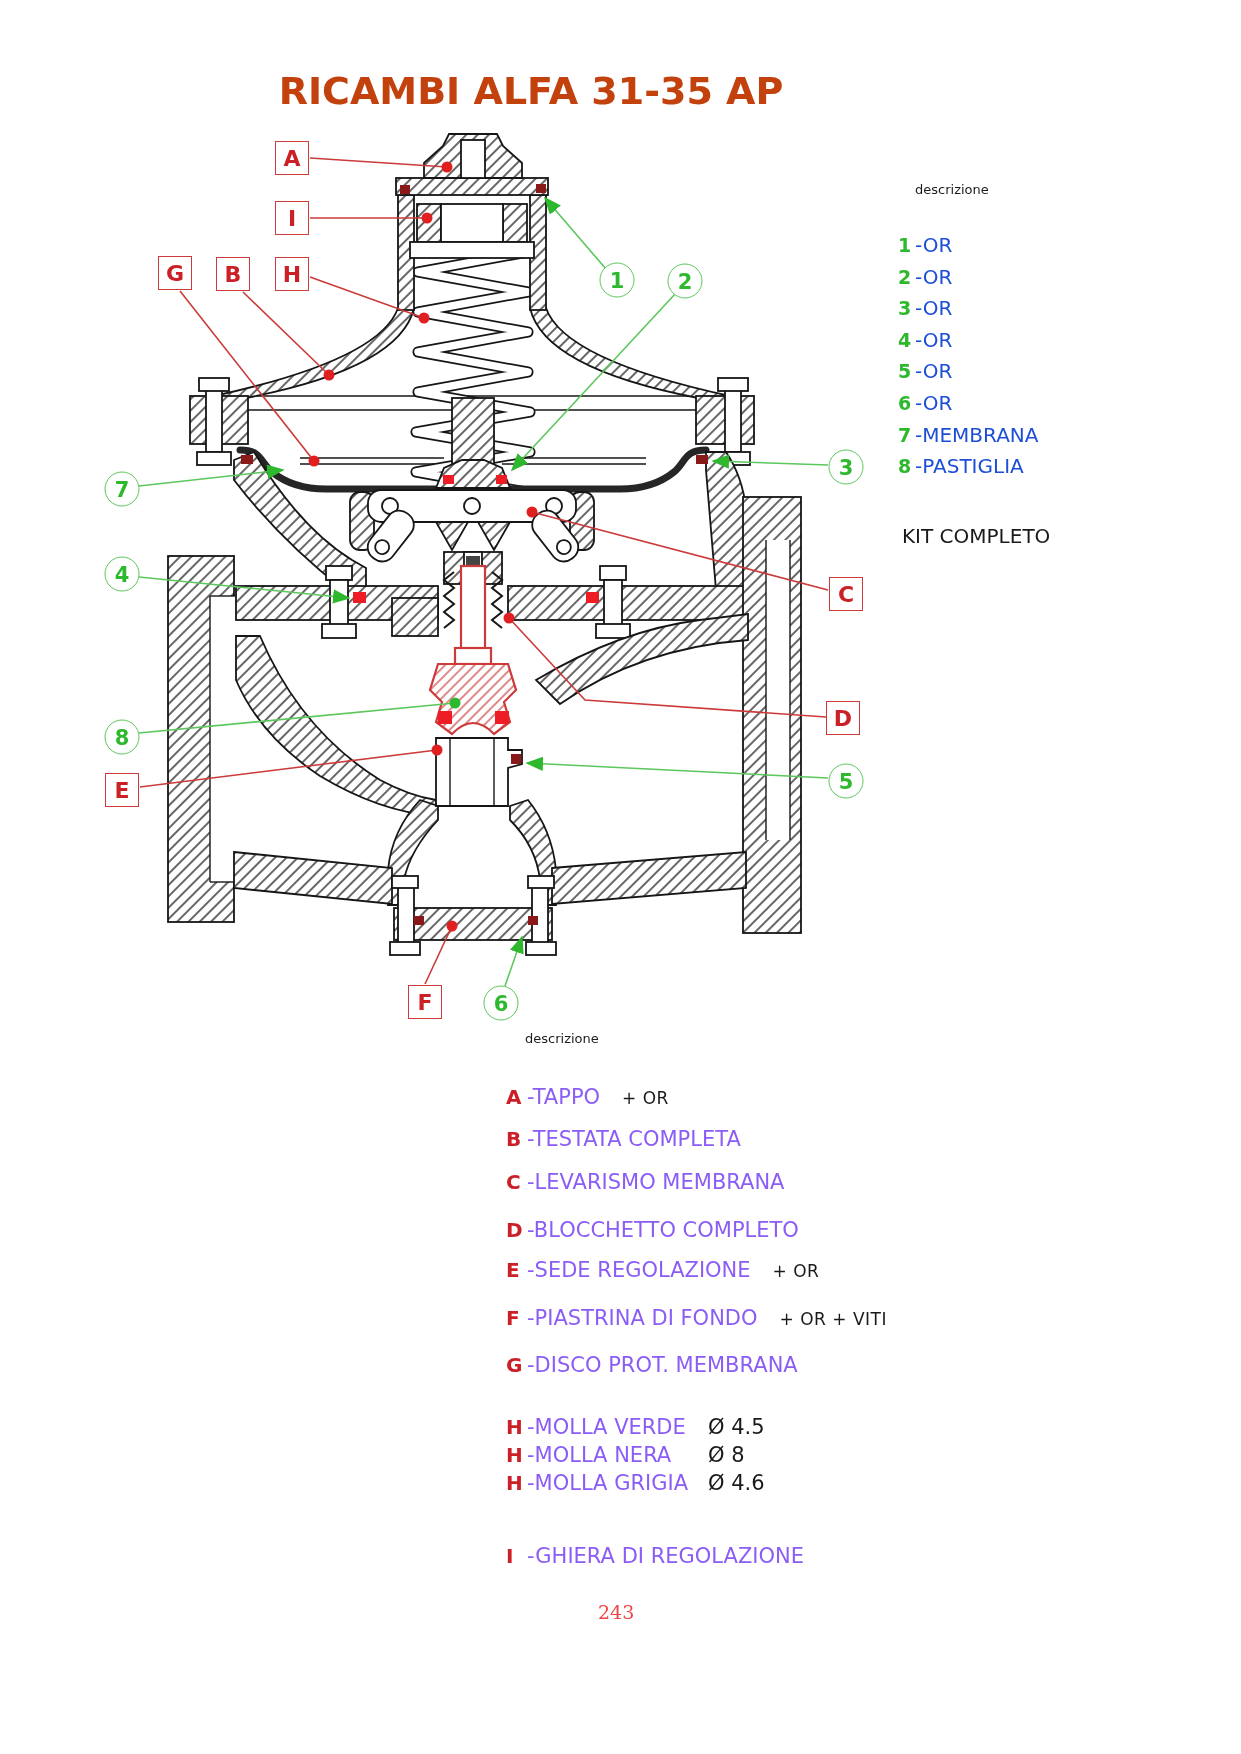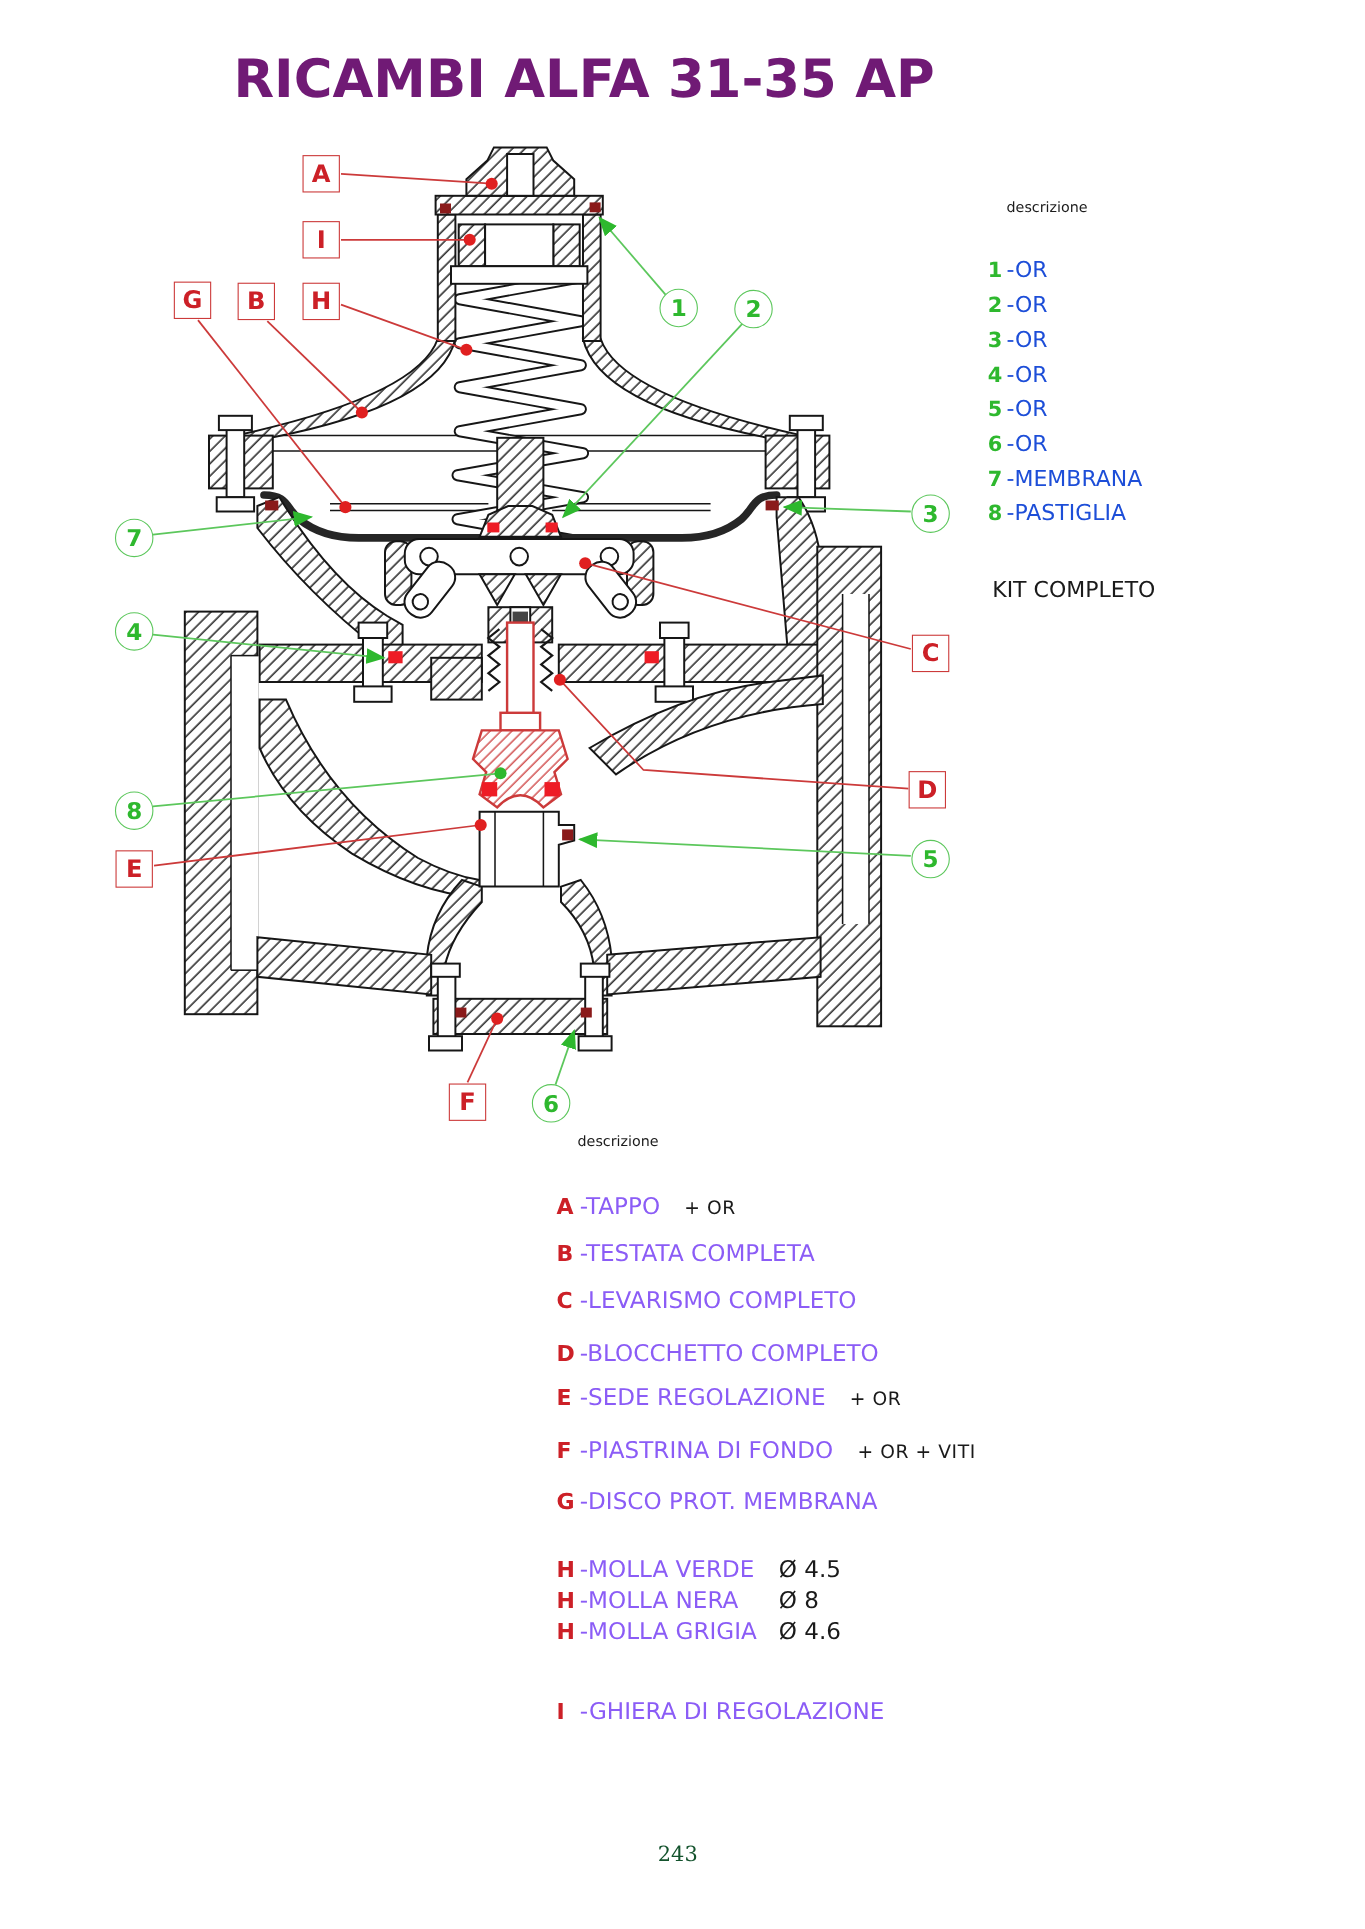--- a/index.html
+++ b/index.html
@@ -1,42 +1,42 @@
 <!DOCTYPE html>
 <html style="--red: #cc2027; --red-light: #cc3a3a; --bright-red: #ee1c25; --dark-red: #8a1a1a; --green: #2eb82e; --green-light: #5cc75c;"><head>
 <meta charset="utf-8">
 <style>
   html,body{margin:0;padding:0;background:#9b9b9b;}
   #page{position:relative;width:1241px;height:1754px;background:#fff;margin:0 auto;
         font-family:"DejaVu Sans","Liberation Sans",sans-serif;color:#161616;overflow:hidden;}
   #page *{box-sizing:border-box;}
   .abs{position:absolute;}
-  #title{left:81px;top:44px;width:900px;text-align:center;font-size:48px;font-weight:bold;
-         letter-spacing:0px;color:#701a75;}
+  #title{left:81px;top:69px;width:900px;text-align:center;font-size:38px;font-weight:bold;
+         letter-spacing:0px;color:#c2410c;}
   .legend-heading{font-size:13px;color:#1c1c1c;}
   
   #right-legend-items{left:898px;top:233px;}
   .rrow{display:flex;align-items:baseline;height:31.6px;font-size:20px;white-space:nowrap;}
   .rnum{color:var(--green);font-weight:bold;width:17px;font-size:19px;}
   .rlabel{color:#1d4ed8;}
   #kit-label{left:902px;top:524px;font-size:20px;color:#1a1a1a;}
   
   .brow{position:absolute;left:506px;display:flex;align-items:baseline;font-size:21px;white-space:nowrap;width:480px;}
   .bletter{color:var(--red);font-weight:bold;width:21px;font-size:20px;}
   .blabel{color:#8b5cf6;}
   .bsuffix{color:#1a1a1a;font-size:17px;margin-left:22px;letter-spacing:0.5px;}
   .bdia{position:absolute;left:202px;color:#1a1a1a;}
   
   .cbox{width:34px;height:34px;border:1.8px solid var(--red-light);background:#fff;color:var(--red);
         font-weight:bold;font-size:22px;display:flex;align-items:center;justify-content:center;
         transform:translate(-50%,-50%);}
   .ccirc{width:35px;height:35px;border:1.8px solid var(--green-light);border-radius:50%;background:#fff;
         color:var(--green);font-weight:bold;font-size:21px;display:flex;align-items:center;justify-content:center;
         transform:translate(-50%,-50%);}
-  #page-number{left:598px;top:1675px;font-family:"DejaVu Serif","Liberation Serif",serif;font-size:19px;color:#14532d;}
+  #page-number{left:598px;top:1601px;font-family:"DejaVu Serif","Liberation Serif",serif;font-size:19px;color:#ef4444;}
   
   svg{position:absolute;left:0;top:0;}
   .metal{fill:url(#h);stroke:#161616;stroke-width:1.8;}
   .white{fill:#fff;stroke:#161616;stroke-width:1.8;}
   .thin{stroke:#161616;stroke-width:1.4;fill:none;}
   .membrane{stroke:#262626;stroke-width:7;fill:none;stroke-linejoin:round;stroke-linecap:round;}
   .spring-out{stroke:#161616;stroke-width:11;fill:none;stroke-linejoin:round;stroke-linecap:round;}
   .spring-in{stroke:#fff;stroke-width:7.5;fill:none;stroke-linejoin:round;stroke-linecap:round;}
   .sspring{stroke:#161616;stroke-width:2;fill:none;}
   .redpart{fill:url(#hr);stroke:var(--red-light);stroke-width:2.2;}
@@ -330,21 +330,21 @@
       <span class="bletter">A</span>
       <span class="blabel">-TAPPO</span>
       <span class="bsuffix">+ OR</span>
     </div>
   <div class="brow" style="top:1127px;">
       <span class="bletter">B</span>
       <span class="blabel">-TESTATA COMPLETA</span>
     </div>
   <div class="brow" style="top:1170px;">
       <span class="bletter">C</span>
-      <span class="blabel">-LEVARISMO COMPLETO</span>
+      <span class="blabel">-LEVARISMO MEMBRANA</span>
     </div>
   <div class="brow" style="top:1218px;">
       <span class="bletter">D</span>
       <span class="blabel">-BLOCCHETTO COMPLETO</span>
     </div>
   <div class="brow" style="top:1258px;">
       <span class="bletter">E</span>
       <span class="blabel">-SEDE REGOLAZIONE</span>
       <span class="bsuffix">+ OR</span>
     </div>

